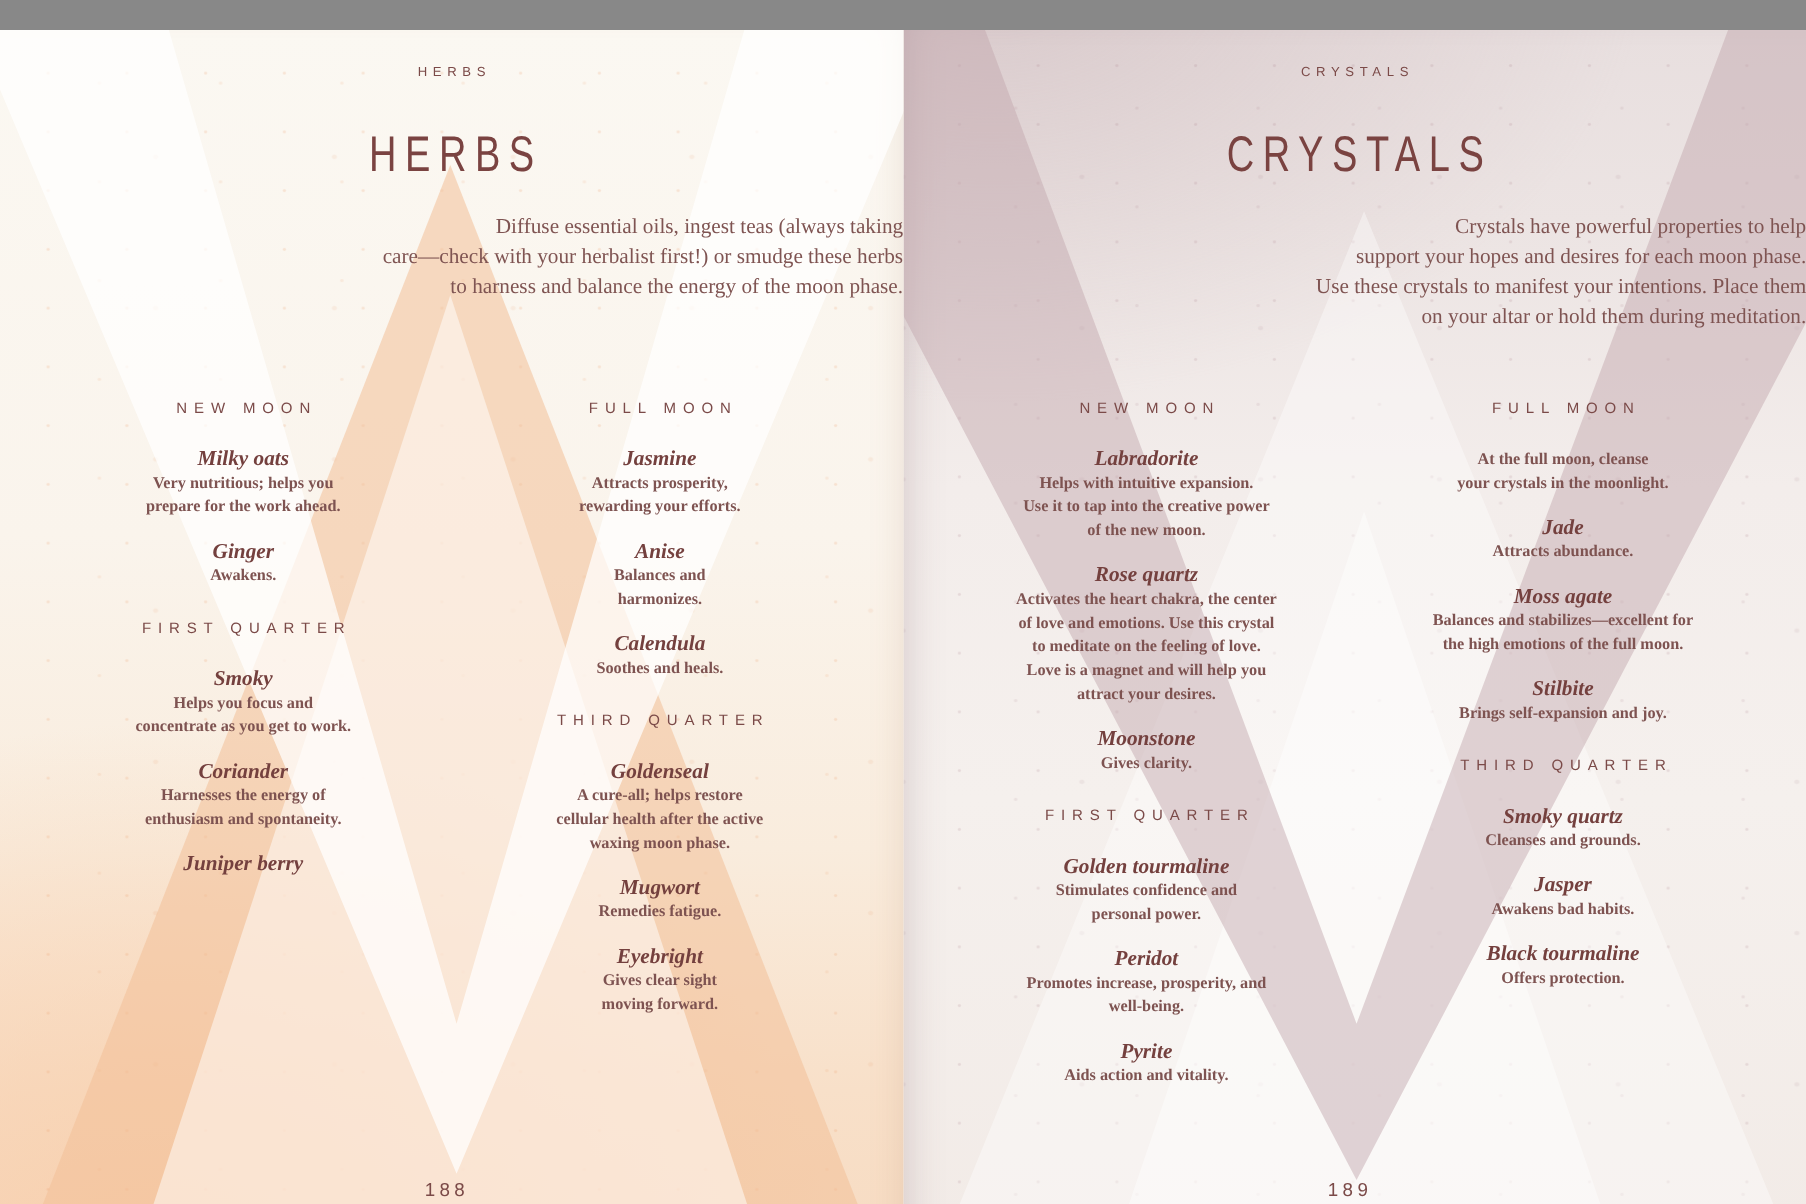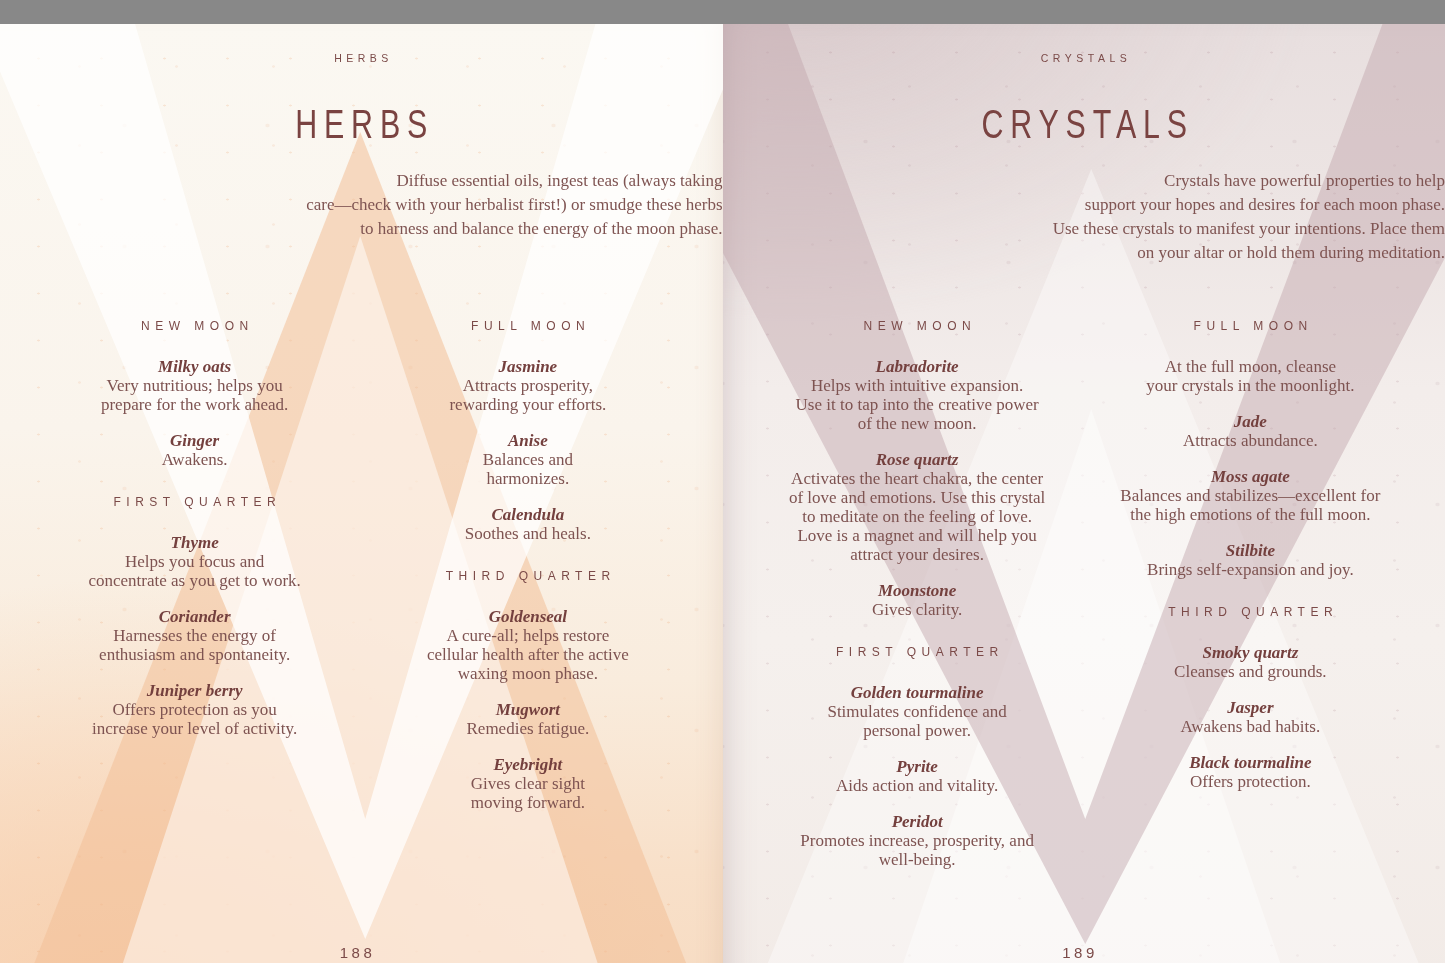--- a/index.html
+++ b/index.html
@@ -88,22 +88,23 @@
   }
   .item { margin-bottom:17px; }
   .item-name {
     font-size:17px; line-height:19px;
     font-weight:700; font-style:italic;
     color:#74403e;
     margin-bottom:0px;
   }
   .item-desc {
     white-space:pre-line;
-    font-size:17px; line-height:19px;
+    font-size:13px; line-height:19px;
     color:#7e5351;
+    font-weight:bold;
   }
   .page-number {
     position:absolute; left:0; right:11px; bottom:26px;
     text-align:center;
     font-family:"Liberation Sans","DejaVu Sans",sans-serif;
     font-size:15px; letter-spacing:3.5px; text-indent:3.5px;
     color:#7b4a48;
   }
 </style>
 </head>
@@ -134,33 +135,31 @@
 prepare for the work ahead.</div>
             </div>
             <div class="item">
               <div class="item-name">Ginger</div>
               <div class="item-desc">Awakens.</div>
             </div>
           </div>
           <div class="section">
             <div class="section-heading">FIRST QUARTER</div>
             <div class="item">
-              <div class="item-name">Thyme</div>
+              <div class="item-name">Smoky</div>
               <div class="item-desc">Helps you focus and
 concentrate as you get to work.</div>
             </div>
             <div class="item">
               <div class="item-name">Coriander</div>
               <div class="item-desc">Harnesses the energy of
 enthusiasm and spontaneity.</div>
             </div>
             <div class="item">
               <div class="item-name">Juniper berry</div>
-              <div class="item-desc">Offers protection as you
-increase your level of activity.</div>
             </div>
           </div>
         </div>
 
         <div class="column">
           <div class="section">
             <div class="section-heading">FULL MOON</div>
             <div class="item">
               <div class="item-name">Jasmine</div>
               <div class="item-desc">Attracts prosperity,
@@ -239,28 +238,28 @@
             </div>
           </div>
           <div class="section">
             <div class="section-heading">FIRST QUARTER</div>
             <div class="item">
               <div class="item-name">Golden tourmaline</div>
               <div class="item-desc">Stimulates confidence and
 personal power.</div>
             </div>
             <div class="item">
-              <div class="item-name">Pyrite</div>
-              <div class="item-desc">Aids action and vitality.</div>
-            </div>
-            <div class="item">
               <div class="item-name">Peridot</div>
               <div class="item-desc">Promotes increase, prosperity, and
 well-being.</div>
             </div>
+            <div class="item">
+              <div class="item-name">Pyrite</div>
+              <div class="item-desc">Aids action and vitality.</div>
+            </div>
           </div>
         </div>
 
         <div class="column">
           <div class="section">
             <div class="section-heading">FULL MOON</div>
             <div class="item">
               <div class="item-name"></div>
               <div class="item-desc">At the full moon, cleanse
 your crystals in the moonlight.</div>

